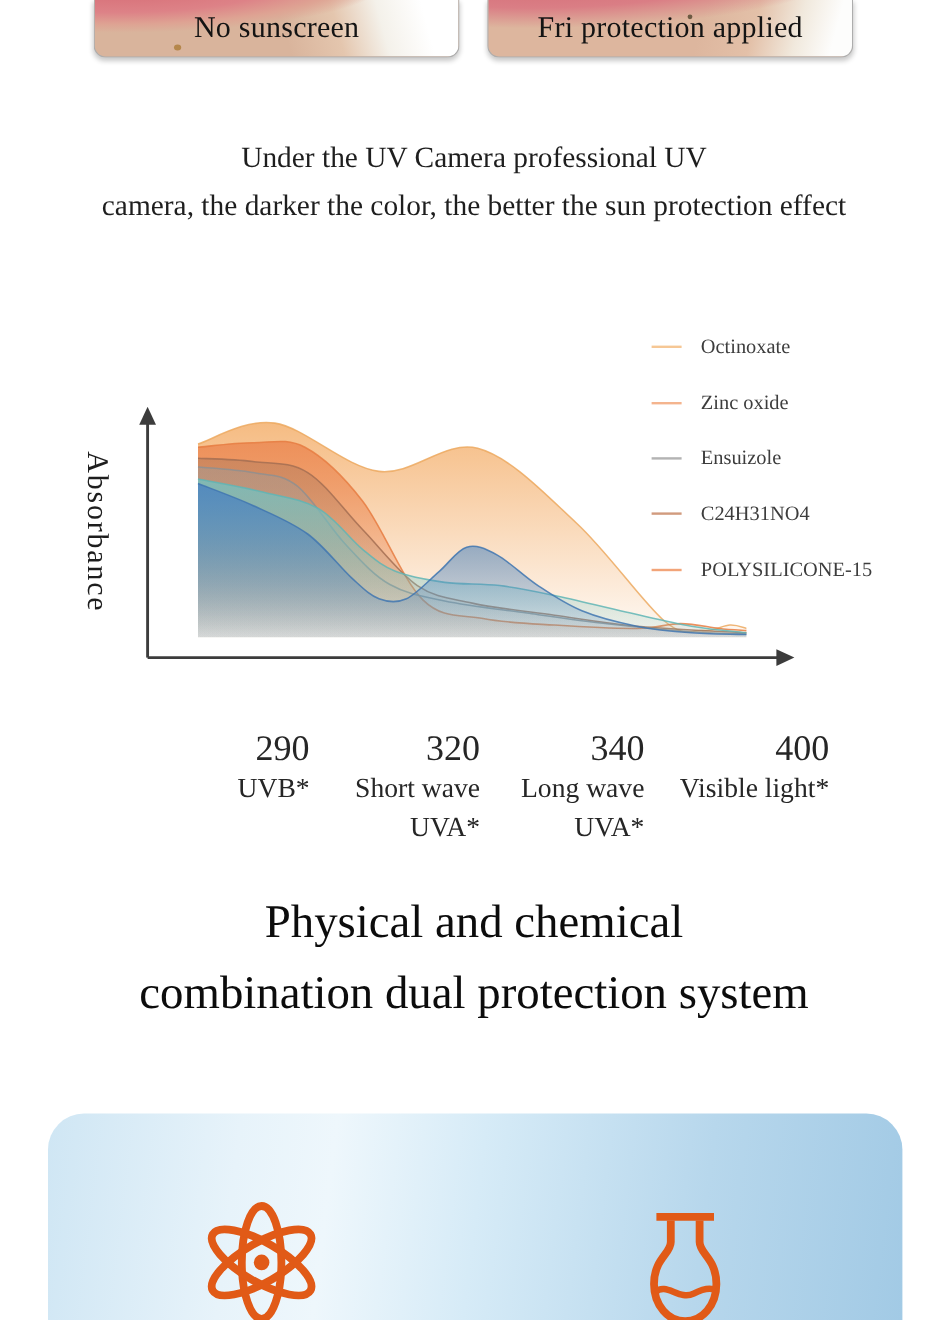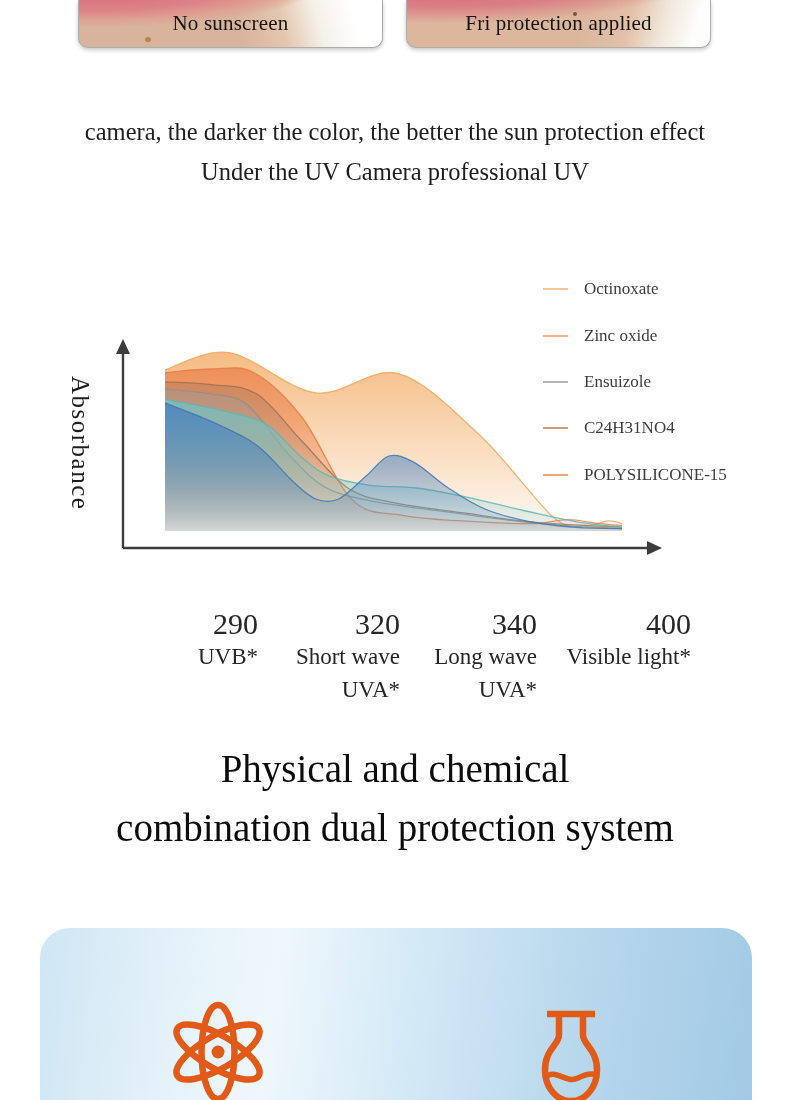--- a/index.html
+++ b/index.html
@@ -22,21 +22,21 @@
   .photo-card.left{left:78px;
     background:
       radial-gradient(120% 150% at 6% -35%, #d4646f 0%, #dd8287 38%, #dea393 52%, rgba(222,163,147,0) 62%),
       linear-gradient(75deg, #d9b49c 52%, #e4c6ae 66%, #f4f1ea 78%, #ffffff 90%),
       #d9b49c;}
   .photo-card.right{left:406px;
     background:
       radial-gradient(150% 200% at 12% -70%, #d05f6b 0%, #da7e85 42%, rgba(218,126,133,0) 60%),
       linear-gradient(105deg, #ddb69e 58%, #e3c0a8 72%, #f1e9dd 84%, #fdfdfc 94%),
       #ddb69e;}
-  .photo-label{font-size:21px;color:#141414;letter-spacing:.2px;}
+  .photo-label{font-size:25px;color:#141414;letter-spacing:.2px;}
   .freckle{position:absolute;border-radius:50%;background:#b5874c;}
   .freckle.f1{width:6px;height:5px;left:66px;top:37px;}
   .freckle.f2{width:4px;height:4px;left:166px;top:12px;background:#6d5a43;}
 
   
   .uv-description{left:0;top:112px;width:790px;text-align:center;
     font-size:24.5px;line-height:39.5px;color:#1e1e1e;}
 
   
   .chart-svg{left:100px;top:338px;}
@@ -68,22 +68,22 @@
 <div class="photo-card left">
   <span class="freckle f1"></span>
   <span class="photo-label">No sunscreen</span>
 </div>
 <div class="photo-card right">
   <span class="freckle f2"></span>
   <span class="photo-label">Fri protection applied</span>
 </div>
 
 <div class="abs uv-description">
+  <div>Under the UV Camera professional UV</div>
   <div>camera, the darker the color, the better the sun protection effect</div>
-  <div>Under the UV Camera professional UV</div>
 </div>
 
 <div class="abs y-axis-label">Absorbance</div>
 
 <svg id="chart" class="abs chart-svg" width="570" height="222" viewBox="0 0 570 222" xmlns="http://www.w3.org/2000/svg">
   <defs>
       <linearGradient id="grad0" x1="0" y1="0" x2="0" y2="1">
         <stop offset="0" stop-color="#f5b87c" stop-opacity="0.95"></stop>
         <stop offset="1" stop-color="#f5b87c" stop-opacity="0.08"></stop>
       </linearGradient>

